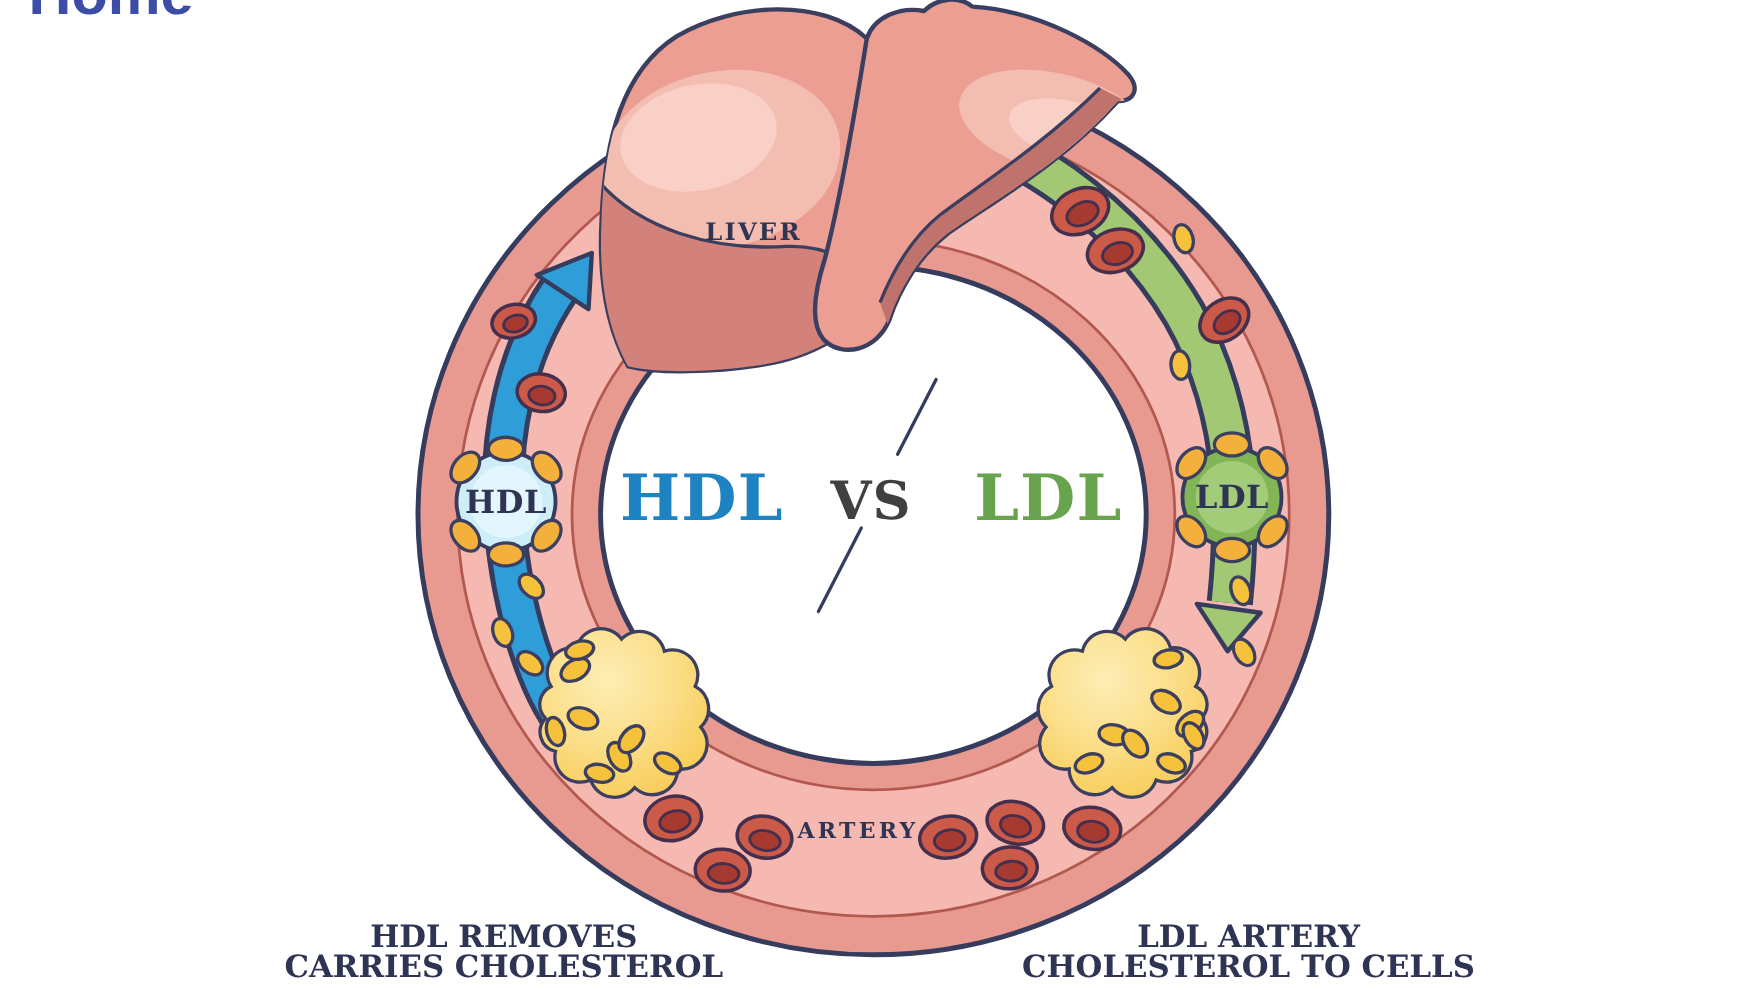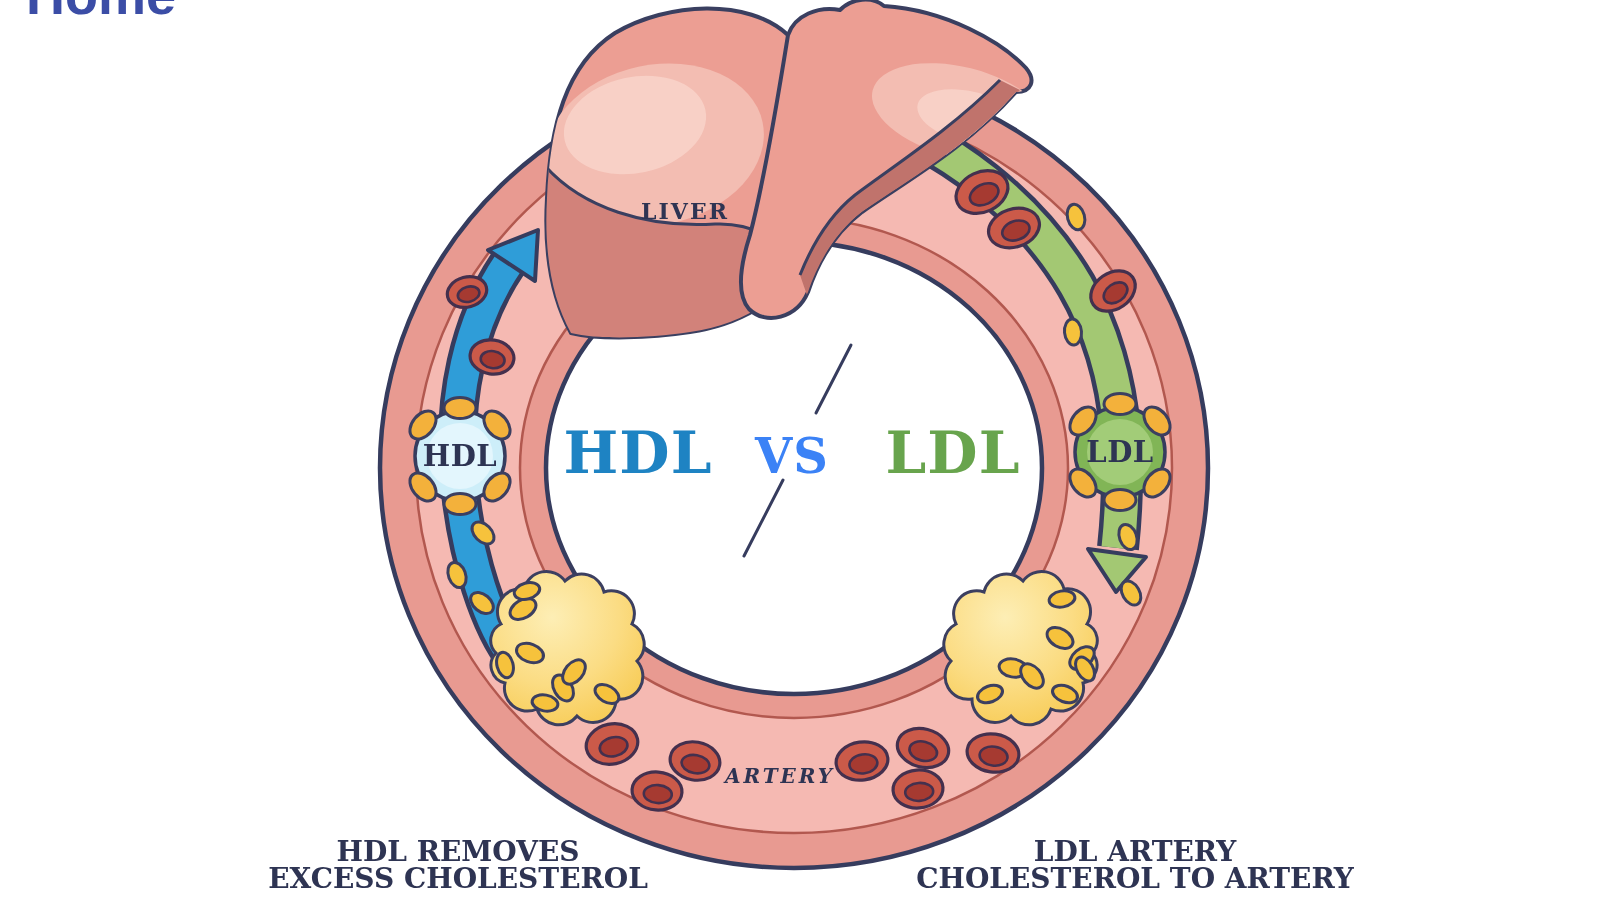--- a/index.html
+++ b/index.html
@@ -6,26 +6,26 @@
   .stage{position:relative;width:1600px;height:900px;overflow:hidden;background:#ffffff;
          font-family:"DejaVu Serif", serif;border-radius:21px;}
   .diagram-svg{position:absolute;left:0;top:0;width:1600px;height:900px;}
   .lbl{position:absolute;transform:translate(-50%,-50%);white-space:nowrap;
        color:#2e3453;font-weight:bold;}
   .home{position:absolute;left:26px;top:-36px;transform:none;white-space:nowrap;
         font-family:"Liberation Sans", sans-serif;font-weight:bold;
         font-size:54px;color:#3b4da6;text-decoration:none;cursor:pointer;}
   .liver-lbl{left:685px;top:211px;font-size:22px;letter-spacing:2px;}
   .hdl-big{left:638px;top:453px;font-size:58px;color:#1e83c3;letter-spacing:1px;}
-  .vs-big{left:792px;top:456px;font-size:48px;color:#3b82f6;letter-spacing:1px;}
+  .vs-big{left:792px;top:456px;font-size:48px;color:#404040;letter-spacing:1px;}
   .ldl-big{left:953px;top:453px;font-size:58px;color:#68a44d;letter-spacing:1px;}
   .badge-lbl{font-size:29px;letter-spacing:0.5px;}
   .badge-hdl{left:460px;top:456px;}
   .badge-ldl{left:1120px;top:452px;}
-  .artery-lbl{left:780px;top:776px;font-size:20px;letter-spacing:3px;font-style:italic;}
+  .artery-lbl{left:780px;top:755px;font-size:20px;letter-spacing:3px;}
   .caption{position:absolute;transform:translate(-50%,-50%);text-align:center;
            color:#2e3453;font-weight:bold;font-size:28px;line-height:27px;white-space:nowrap;}
   .caption-left{left:458px;top:865px;}
   .caption-right{left:1135px;top:865px;}
 </style>
 </head>
 <body>
 
 <div class="stage">
 
@@ -211,20 +211,20 @@
   <div class="lbl vs-big">VS</div>
   <div class="lbl ldl-big">LDL</div>
 
   <div class="lbl badge-lbl badge-hdl">HDL</div>
   <div class="lbl badge-lbl badge-ldl">LDL</div>
 
   <div class="lbl artery-lbl">ARTERY</div>
 
   <div class="caption caption-left">
     <div>HDL REMOVES</div>
-    <div>EXCESS CHOLESTEROL</div>
+    <div>CARRIES CHOLESTEROL</div>
   </div>
   <div class="caption caption-right">
     <div>LDL ARTERY</div>
-    <div>CHOLESTEROL TO ARTERY</div>
+    <div>CHOLESTEROL TO CELLS</div>
   </div>
 
 </div>
 
 </body></html>

